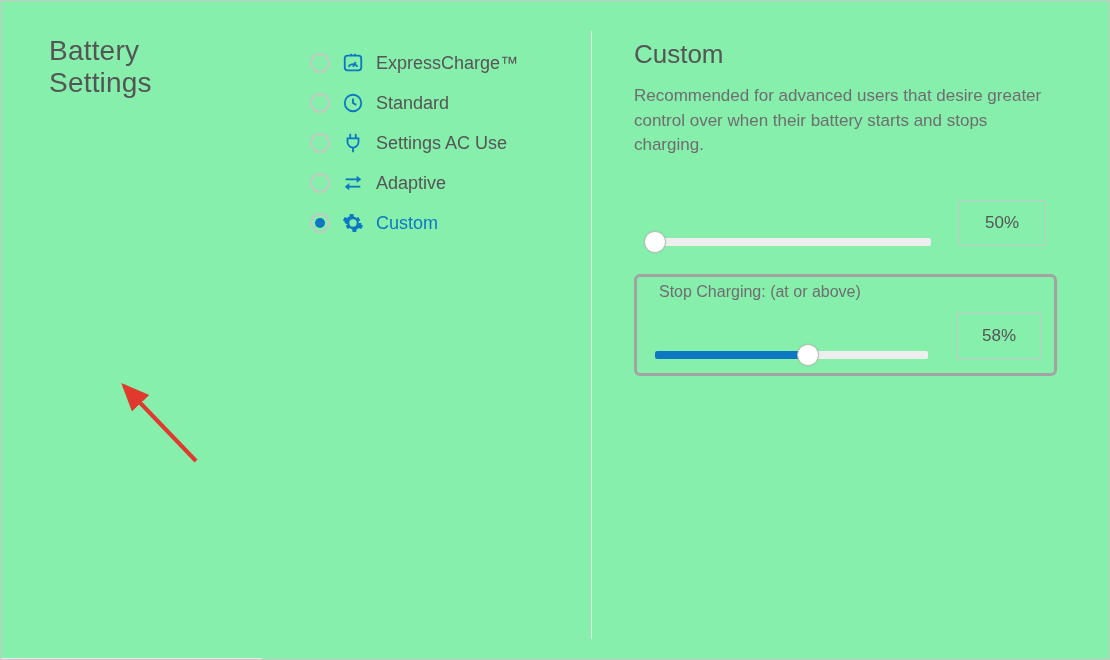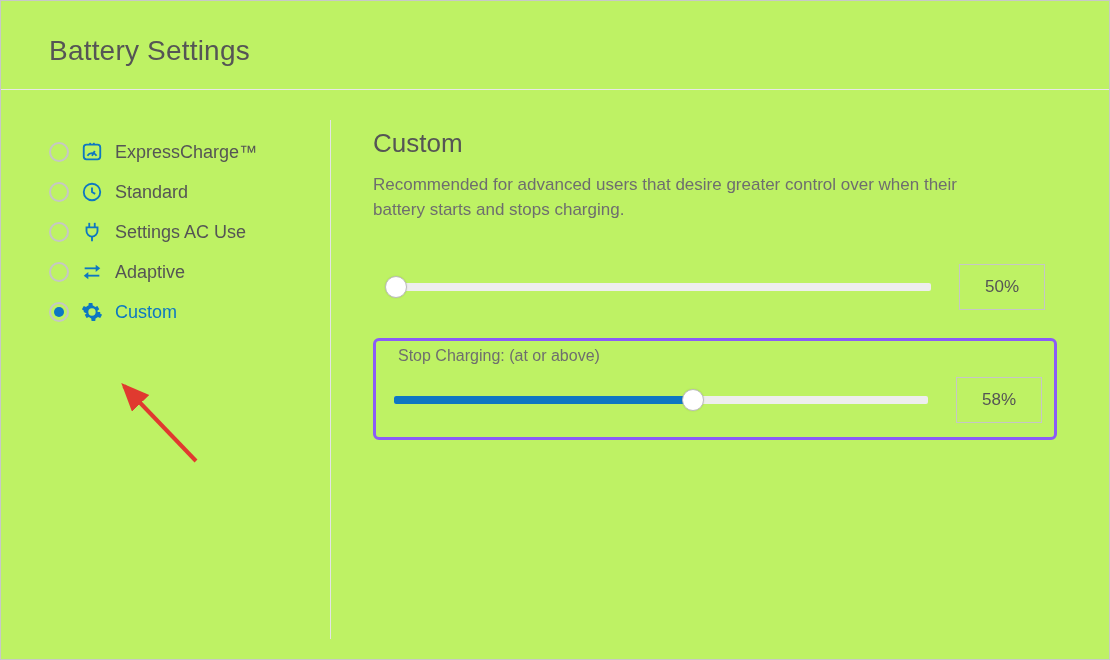--- a/index.html
+++ b/index.html
@@ -9,22 +9,22 @@
       color: #555;
       font-size: 16px;
     }
     .window {
       width: 1110px;
       height: 660px;
       border: 1px solid #c8c8c8;
       position: relative;
       overflow: hidden;
       display: flex;
-      flex-direction: column;
-      background: #bef264;
+      flex-direction: row;
+      background: #86efac;
     }
     .title-area {
       padding: 34px 48px 22px 48px;
       border-bottom: 1px solid #e8e8e8;
     }
     .title-area h1 {
       font-weight: 300;
       font-size: 28px;
       color: #555;
       letter-spacing: 0.2px;
@@ -100,21 +100,21 @@
       padding: 8px 12px 18px 18px;
     }
     .slider-label {
       color: #6e6e6e;
       font-size: 16px;
       margin-bottom: 12px;
       padding-left: 4px;
     }
     .slider-control {
       display: flex;
-      align-items: center;
+      align-items: flex-end;
       gap: 28px;
     }
     .track {
       position: relative;
       flex: 1;
       height: 8px;
       background: #eee;
       border-radius: 2px;
     }
     .fill-bar {
@@ -137,21 +137,21 @@
       width: 86px;
       height: 46px;
       border: 1px solid #c6c6c6;
       display: flex;
       align-items: center;
       justify-content: center;
       color: #555;
       font-size: 17px;
     }
     .highlight-box {
-      border: 3px solid #8b5cf6;
+      border: 3px solid #a3a3a3;
       border-radius: 6px;
       padding: 6px 12px 14px 18px;
       margin-bottom: 10px;
     }
 
     .footer {
       background: #f2f2f2;
       border-top: 1px solid #e4e4e4;
       text-align: right;
       padding: 16px 22px 12px 22px;

